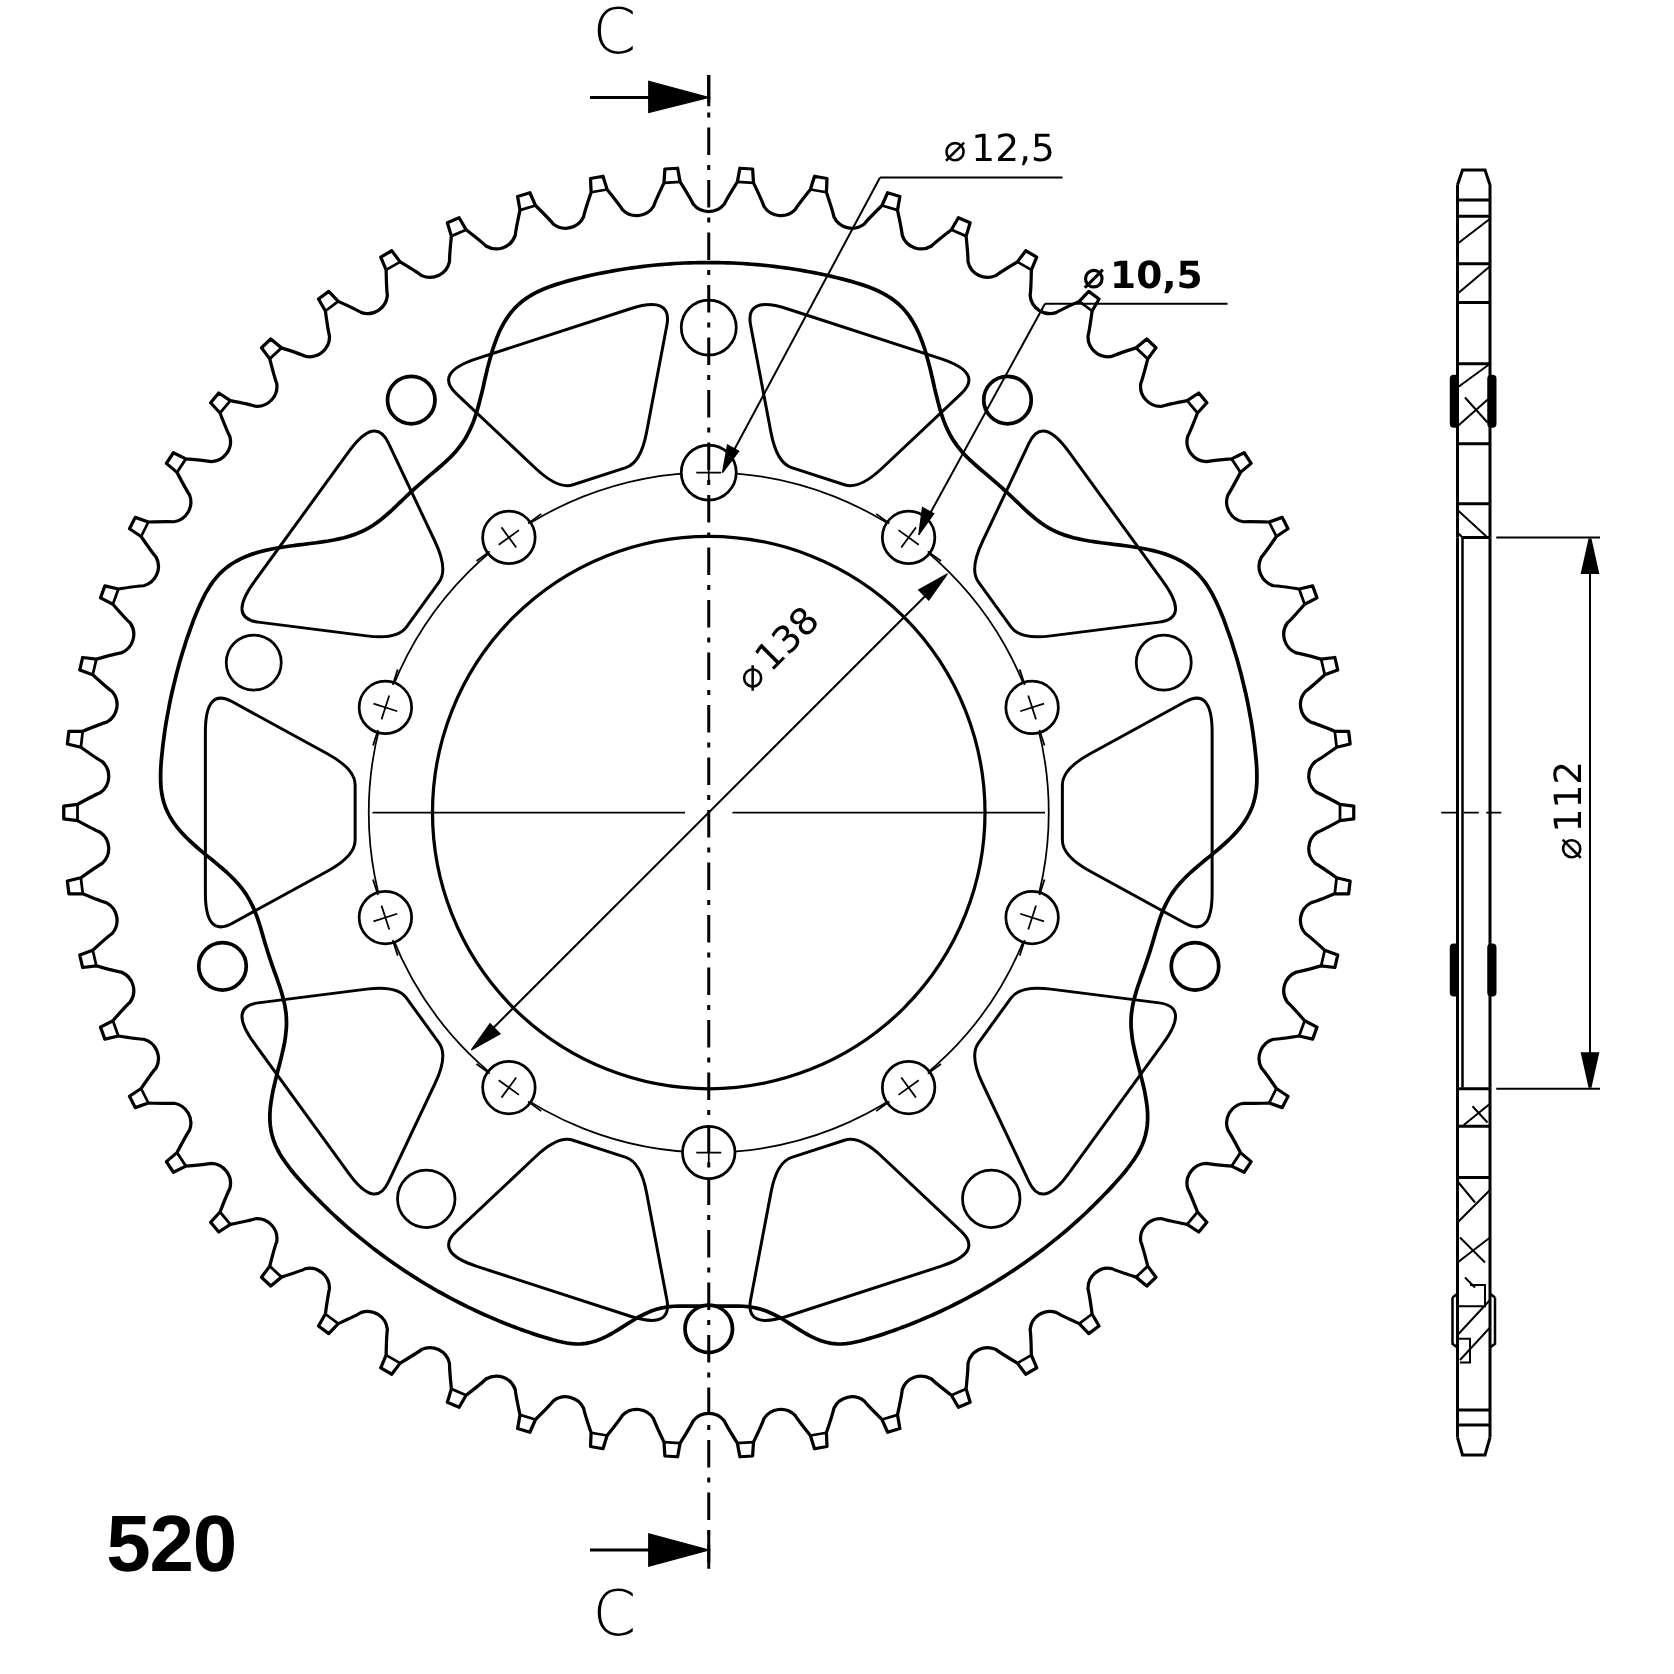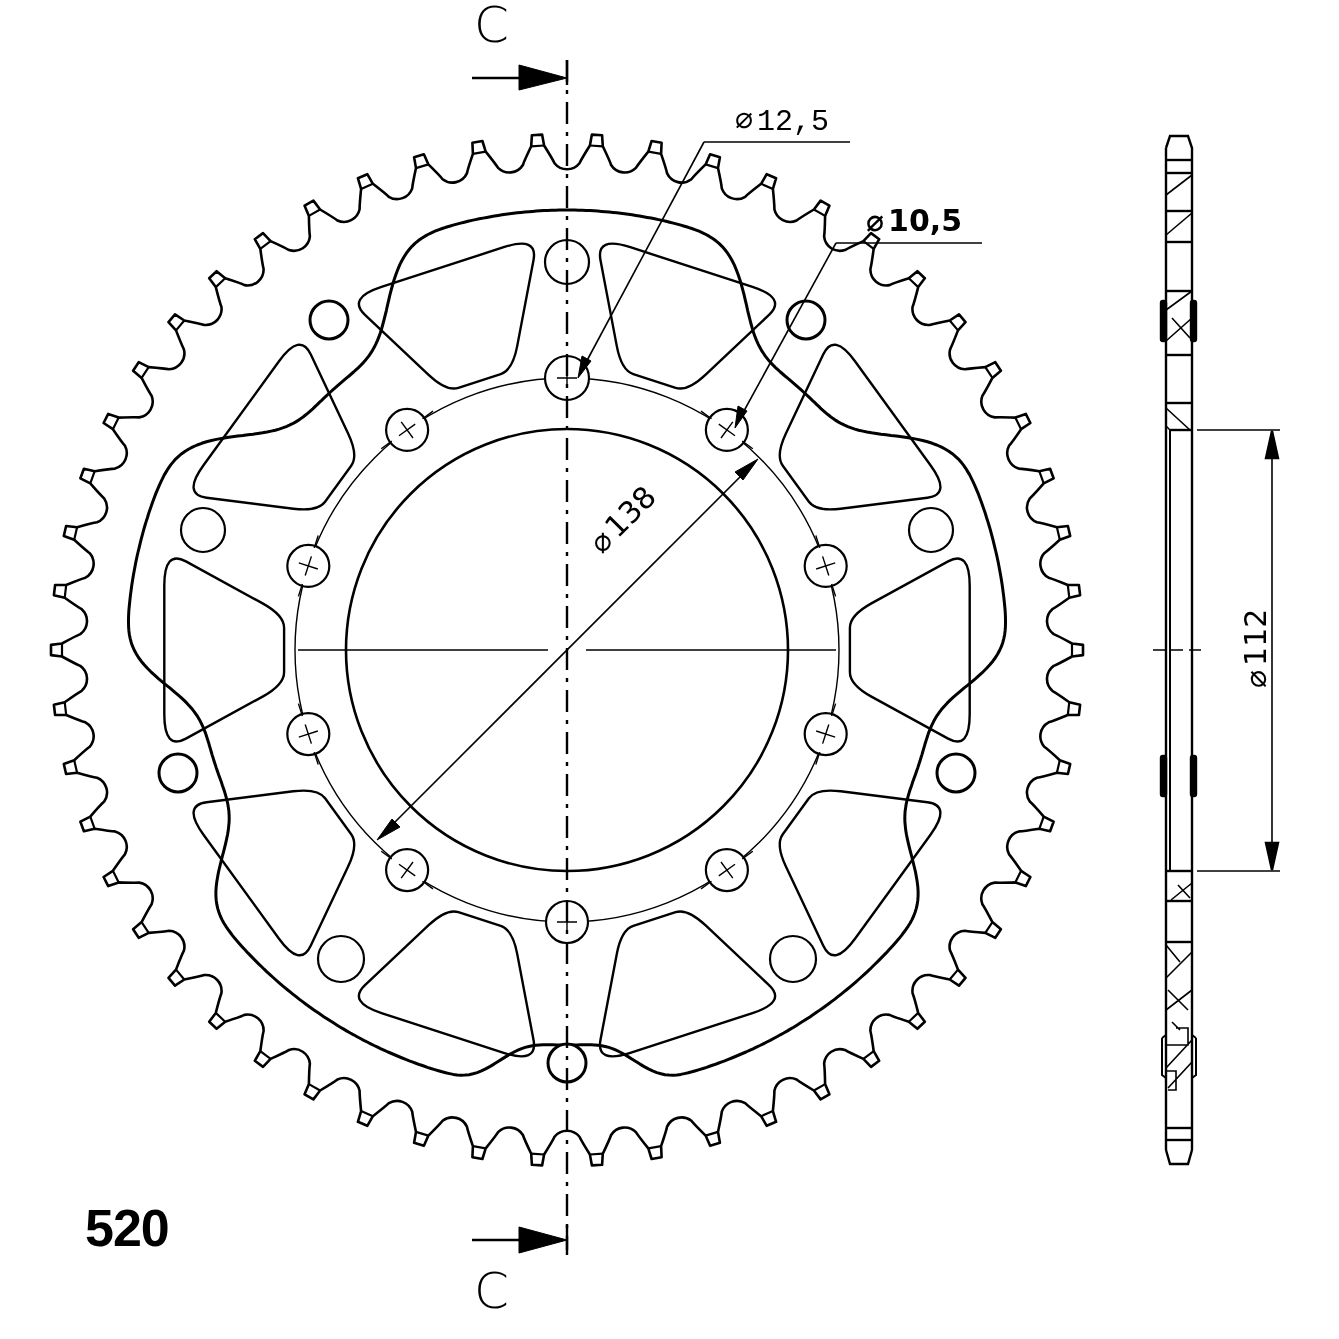--- a/index.html
+++ b/index.html
@@ -1,21 +1,21 @@
 <!DOCTYPE html>
 <html><head>
 <meta charset="utf-8">
 <style>
   html, body { margin: 0; padding: 0; background: #ffffff; }
   body { width: 1339px; height: 1339px; position: relative; overflow: hidden; font-family: "DejaVu Sans", sans-serif; }
   #drawing { position: absolute; left: 0; top: 0; width: 1339px; height: 1339px; }
   .lbl { position: absolute; color: #000; font-family: "DejaVu Sans", sans-serif; white-space: nowrap; }
   .section-letter { font-size: 50px; font-weight: 300; }
   .dim-text { font-size: 30px; }
-  .chain-size { font-size: 52px; font-weight: bold; font-family: "Liberation Sans", sans-serif; letter-spacing: -1px; text-align: right; }
+  .chain-size { font-size: 64px; font-weight: bold; font-family: "Liberation Sans", sans-serif; letter-spacing: -1px; text-align: right; }
   .phi { display: inline-block; font-size: 30px; margin-right: 4px; }
 </style>
 </head>
 <body>
 
 <svg id="drawing" viewBox="0 0 1339 1339" xmlns="http://www.w3.org/2000/svg">
   <g id="front-view" fill="none" stroke="#000" stroke-width="2.6" stroke-linejoin="round">
     <path id="teeth" stroke-width="2.6" d="M554.5,163.2 A16,16 0 0 0 579.5,163.2 Q581.3,159.2 589.9,145.5 L591.9,134.6 L602.1,135.2 L602.8,146.3 Q609.8,160.9 611.1,165.0 A16,16 0 0 0 635.9,167.9 Q638.2,164.2 648.3,151.6 L651.6,141.0 L661.6,142.8 L661.1,153.8 Q666.3,169.1 667.1,173.4 A16,16 0 0 0 691.4,179.2 Q694.1,175.7 705.6,164.4 L710.1,154.2 L719.9,157.2 L718.0,168.1 Q721.4,183.9 721.8,188.3 A16,16 0 0 0 745.2,196.8 Q748.3,193.7 761.1,183.8 L766.7,174.2 L776.1,178.2 L772.9,188.9 Q774.5,205.0 774.4,209.3 A16,16 0 0 0 796.6,220.5 Q800.0,217.8 813.9,209.5 L820.6,200.6 L829.4,205.7 L825.1,215.9 Q824.8,232.1 824.1,236.4 A16,16 0 0 0 844.9,250.1 Q848.6,247.8 863.4,241.1 L871.0,233.1 L879.2,239.2 L873.7,248.8 Q871.5,264.9 870.4,269.0 A16,16 0 0 0 889.5,285.1 Q893.4,283.2 908.8,278.3 L917.4,271.2 L924.8,278.2 L918.2,287.1 Q914.2,302.8 912.6,306.8 A16,16 0 0 0 929.7,325.0 Q933.8,323.6 949.7,320.5 L959.0,314.4 L965.5,322.2 L958.0,330.4 Q952.1,345.5 950.1,349.3 A16,16 0 0 0 964.9,369.3 Q969.2,368.4 985.3,367.1 L995.3,362.2 L1000.9,370.7 L992.4,377.9 Q984.9,392.2 982.4,395.8 A16,16 0 0 0 994.8,417.4 Q999.2,417.0 1015.3,417.6 L1025.8,413.9 L1030.4,423.0 L1021.1,429.2 Q1012.0,442.5 1009.1,445.7 A16,16 0 0 0 1019.0,468.6 Q1023.3,468.7 1039.3,471.2 L1050.1,468.7 L1053.6,478.3 L1043.7,483.4 Q1033.1,495.6 1029.8,498.4 A16,16 0 0 0 1037.0,522.3 Q1041.3,522.9 1056.9,527.3 L1067.9,526.0 L1070.2,536.0 L1059.8,539.8 Q1047.9,550.7 1044.3,553.2 A16,16 0 0 0 1048.6,577.7 Q1052.8,578.8 1067.8,585.0 L1078.9,585.0 L1080.1,595.2 L1069.3,597.8 Q1056.1,607.2 1052.3,609.2 A16,16 0 0 0 1053.7,634.1 Q1057.8,635.7 1072.0,643.5 L1083.0,644.9 L1083.0,655.1 L1072.0,656.5 Q1057.8,664.3 1053.7,665.9 A16,16 0 0 0 1052.3,690.8 Q1056.1,692.8 1069.3,702.2 L1080.1,704.8 L1078.9,715.0 L1067.8,715.0 Q1052.8,721.2 1048.6,722.3 A16,16 0 0 0 1044.3,746.8 Q1047.9,749.3 1059.8,760.2 L1070.2,764.0 L1067.9,774.0 L1056.9,772.7 Q1041.3,777.1 1037.0,777.7 A16,16 0 0 0 1029.8,801.6 Q1033.1,804.4 1043.7,816.6 L1053.6,821.7 L1050.1,831.3 L1039.3,828.8 Q1023.3,831.3 1019.0,831.4 A16,16 0 0 0 1009.1,854.3 Q1012.0,857.5 1021.1,870.8 L1030.4,877.0 L1025.8,886.1 L1015.3,882.4 Q999.2,883.0 994.8,882.6 A16,16 0 0 0 982.4,904.2 Q984.9,907.8 992.4,922.1 L1000.9,929.3 L995.3,937.8 L985.3,932.9 Q969.2,931.6 964.9,930.7 A16,16 0 0 0 950.1,950.7 Q952.1,954.5 958.0,969.6 L965.5,977.8 L959.0,985.6 L949.7,979.5 Q933.8,976.4 929.7,975.0 A16,16 0 0 0 912.6,993.2 Q914.2,997.2 918.2,1012.9 L924.8,1021.8 L917.4,1028.8 L908.8,1021.7 Q893.4,1016.8 889.5,1014.9 A16,16 0 0 0 870.4,1031.0 Q871.5,1035.1 873.7,1051.2 L879.2,1060.8 L871.0,1066.9 L863.4,1058.9 Q848.6,1052.2 844.9,1049.9 A16,16 0 0 0 824.1,1063.6 Q824.8,1067.9 825.1,1084.1 L829.4,1094.3 L820.6,1099.4 L813.9,1090.5 Q800.0,1082.2 796.6,1079.5 A16,16 0 0 0 774.4,1090.7 Q774.5,1095.0 772.9,1111.1 L776.1,1121.8 L766.7,1125.8 L761.1,1116.2 Q748.3,1106.3 745.2,1103.2 A16,16 0 0 0 721.8,1111.7 Q721.4,1116.1 718.0,1131.9 L719.9,1142.8 L710.1,1145.8 L705.6,1135.6 Q694.1,1124.3 691.4,1120.8 A16,16 0 0 0 667.1,1126.6 Q666.3,1130.9 661.1,1146.2 L661.6,1157.2 L651.6,1159.0 L648.3,1148.4 Q638.2,1135.8 635.9,1132.1 A16,16 0 0 0 611.1,1135.0 Q609.8,1139.1 602.8,1153.7 L602.1,1164.8 L591.9,1165.4 L589.9,1154.5 Q581.3,1140.8 579.5,1136.8 A16,16 0 0 0 554.5,1136.8 Q552.7,1140.8 544.1,1154.5 L542.1,1165.4 L531.9,1164.8 L531.2,1153.7 Q524.2,1139.1 522.9,1135.0 A16,16 0 0 0 498.1,1132.1 Q495.8,1135.8 485.7,1148.4 L482.4,1159.0 L472.4,1157.2 L472.9,1146.2 Q467.7,1130.9 466.9,1126.6 A16,16 0 0 0 442.6,1120.8 Q439.9,1124.3 428.4,1135.6 L423.9,1145.8 L414.1,1142.8 L416.0,1131.9 Q412.6,1116.1 412.2,1111.7 A16,16 0 0 0 388.8,1103.2 Q385.7,1106.3 372.9,1116.2 L367.3,1125.8 L357.9,1121.8 L361.1,1111.1 Q359.5,1095.0 359.6,1090.7 A16,16 0 0 0 337.4,1079.5 Q334.0,1082.2 320.1,1090.5 L313.4,1099.4 L304.6,1094.3 L308.9,1084.1 Q309.2,1067.9 309.9,1063.6 A16,16 0 0 0 289.1,1049.9 Q285.4,1052.2 270.6,1058.9 L263.0,1066.9 L254.8,1060.8 L260.3,1051.2 Q262.5,1035.1 263.6,1031.0 A16,16 0 0 0 244.5,1014.9 Q240.6,1016.8 225.2,1021.7 L216.6,1028.8 L209.2,1021.8 L215.8,1012.9 Q219.8,997.2 221.4,993.2 A16,16 0 0 0 204.3,975.0 Q200.2,976.4 184.3,979.5 L175.0,985.6 L168.5,977.8 L176.0,969.6 Q181.9,954.5 183.9,950.7 A16,16 0 0 0 169.1,930.7 Q164.8,931.6 148.7,932.9 L138.7,937.8 L133.1,929.3 L141.6,922.1 Q149.1,907.8 151.6,904.2 A16,16 0 0 0 139.2,882.6 Q134.8,883.0 118.7,882.4 L108.2,886.1 L103.6,877.0 L112.9,870.8 Q122.0,857.5 124.9,854.3 A16,16 0 0 0 115.0,831.4 Q110.7,831.3 94.7,828.8 L83.9,831.3 L80.4,821.7 L90.3,816.6 Q100.9,804.4 104.2,801.6 A16,16 0 0 0 97.0,777.7 Q92.7,777.1 77.1,772.7 L66.1,774.0 L63.8,764.0 L74.2,760.2 Q86.1,749.3 89.7,746.8 A16,16 0 0 0 85.4,722.3 Q81.2,721.2 66.2,715.0 L55.1,715.0 L53.9,704.8 L64.7,702.2 Q77.9,692.8 81.7,690.8 A16,16 0 0 0 80.3,665.9 Q76.2,664.3 62.0,656.5 L51.0,655.1 L51.0,644.9 L62.0,643.5 Q76.2,635.7 80.3,634.1 A16,16 0 0 0 81.7,609.2 Q77.9,607.2 64.7,597.8 L53.9,595.2 L55.1,585.0 L66.2,585.0 Q81.2,578.8 85.4,577.7 A16,16 0 0 0 89.7,553.2 Q86.1,550.7 74.2,539.8 L63.8,536.0 L66.1,526.0 L77.1,527.3 Q92.7,522.9 97.0,522.3 A16,16 0 0 0 104.2,498.4 Q100.9,495.6 90.3,483.4 L80.4,478.3 L83.9,468.7 L94.7,471.2 Q110.7,468.7 115.0,468.6 A16,16 0 0 0 124.9,445.7 Q122.0,442.5 112.9,429.2 L103.6,423.0 L108.2,413.9 L118.7,417.6 Q134.8,417.0 139.2,417.4 A16,16 0 0 0 151.6,395.8 Q149.1,392.2 141.6,377.9 L133.1,370.7 L138.7,362.2 L148.7,367.1 Q164.8,368.4 169.1,369.3 A16,16 0 0 0 183.9,349.3 Q181.9,345.5 176.0,330.4 L168.5,322.2 L175.0,314.4 L184.3,320.5 Q200.2,323.6 204.3,325.0 A16,16 0 0 0 221.4,306.8 Q219.8,302.8 215.8,287.1 L209.2,278.2 L216.6,271.2 L225.2,278.3 Q240.6,283.2 244.5,285.1 A16,16 0 0 0 263.6,269.0 Q262.5,264.9 260.3,248.8 L254.8,239.2 L263.0,233.1 L270.6,241.1 Q285.4,247.8 289.1,250.1 A16,16 0 0 0 309.9,236.4 Q309.2,232.1 308.9,215.9 L304.6,205.7 L313.4,200.6 L320.1,209.5 Q334.0,217.8 337.4,220.5 A16,16 0 0 0 359.6,209.3 Q359.5,205.0 361.1,188.9 L357.9,178.2 L367.3,174.2 L372.9,183.8 Q385.7,193.7 388.8,196.8 A16,16 0 0 0 412.2,188.3 Q412.6,183.9 416.0,168.1 L414.1,157.2 L423.9,154.2 L428.4,164.4 Q439.9,175.7 442.6,179.2 A16,16 0 0 0 466.9,173.4 Q467.7,169.1 472.9,153.8 L472.4,142.8 L482.4,141.0 L485.7,151.6 Q495.8,164.2 498.1,167.9 A16,16 0 0 0 522.9,165.0 Q524.2,160.9 531.2,146.3 L531.9,135.2 L542.1,134.6 L544.1,145.5 Q552.7,159.2 554.5,163.2 Z"></path>
     <path id="tips" stroke-width="2.2" d="M589.9,145.5 L602.8,146.3 M648.3,151.6 L661.1,153.8 M705.6,164.4 L718.0,168.1 M761.1,183.8 L772.9,188.9 M813.9,209.5 L825.1,215.9 M863.4,241.1 L873.7,248.8 M908.8,278.3 L918.2,287.1 M949.7,320.5 L958.0,330.4 M985.3,367.1 L992.4,377.9 M1015.3,417.6 L1021.1,429.2 M1039.3,471.2 L1043.7,483.4 M1056.9,527.3 L1059.8,539.8 M1067.8,585.0 L1069.3,597.8 M1072.0,643.5 L1072.0,656.5 M1069.3,702.2 L1067.8,715.0 M1059.8,760.2 L1056.9,772.7 M1043.7,816.6 L1039.3,828.8 M1021.1,870.8 L1015.3,882.4 M992.4,922.1 L985.3,932.9 M958.0,969.6 L949.7,979.5 M918.2,1012.9 L908.8,1021.7 M873.7,1051.2 L863.4,1058.9 M825.1,1084.1 L813.9,1090.5 M772.9,1111.1 L761.1,1116.2 M718.0,1131.9 L705.6,1135.6 M661.1,1146.2 L648.3,1148.4 M602.8,1153.7 L589.9,1154.5 M544.1,1154.5 L531.2,1153.7 M485.7,1148.4 L472.9,1146.2 M428.4,1135.6 L416.0,1131.9 M372.9,1116.2 L361.1,1111.1 M320.1,1090.5 L308.9,1084.1 M270.6,1058.9 L260.3,1051.2 M225.2,1021.7 L215.8,1012.9 M184.3,979.5 L176.0,969.6 M148.7,932.9 L141.6,922.1 M118.7,882.4 L112.9,870.8 M94.7,828.8 L90.3,816.6 M77.1,772.7 L74.2,760.2 M66.2,715.0 L64.7,702.2 M62.0,656.5 L62.0,643.5 M64.7,597.8 L66.2,585.0 M74.2,539.8 L77.1,527.3 M90.3,483.4 L94.7,471.2 M112.9,429.2 L118.7,417.6 M141.6,377.9 L148.7,367.1 M176.0,330.4 L184.3,320.5 M215.8,287.1 L225.2,278.3 M260.3,248.8 L270.6,241.1 M308.9,215.9 L320.1,209.5 M361.1,188.9 L372.9,183.8 M416.0,168.1 L428.4,164.4 M472.9,153.8 L485.7,151.6 M531.2,146.3 L544.1,145.5 "></path>
 
@@ -139,21 +139,21 @@
     <line x1="1197" y1="871" x2="1280" y2="871" stroke-width="1.6"></line>
     <line x1="1272" y1="432" x2="1272" y2="869" stroke-width="1.6"></line>
     <polygon points="1272,431 1266,458 1278,458" fill="#000"></polygon>
     <polygon points="1272,870 1266,843 1278,843" fill="#000"></polygon>
   </g>
 </svg>
 
 <div class="lbl section-letter" style="left:474px;top:-4px;">C</div>
 <div class="lbl section-letter" style="left:474px;top:1262px;">C</div>
 
-<div class="lbl dim-text" style="left:735px;top:102px;font-family:Liberation Mono, monospace;">
+<div class="lbl dim-text" style="left:755px;top:102px;">
   <span class="phi">⌀</span><span>12,5</span>
 </div>
 <div class="lbl dim-text" style="left:866px;top:203px;font-weight:bold;">
   <span class="phi">⌀</span><span>10,5</span>
 </div>
 <div class="lbl dim-text" style="left:582px;top:535px;transform:rotate(-45deg);transform-origin:left top;">
   <span class="phi">⌀</span><span>138</span>
 </div>
 <div class="lbl dim-text" style="left:1238px;top:688px;transform:rotate(-90deg);transform-origin:left top;">
   <span class="phi">⌀</span><span>112</span>

